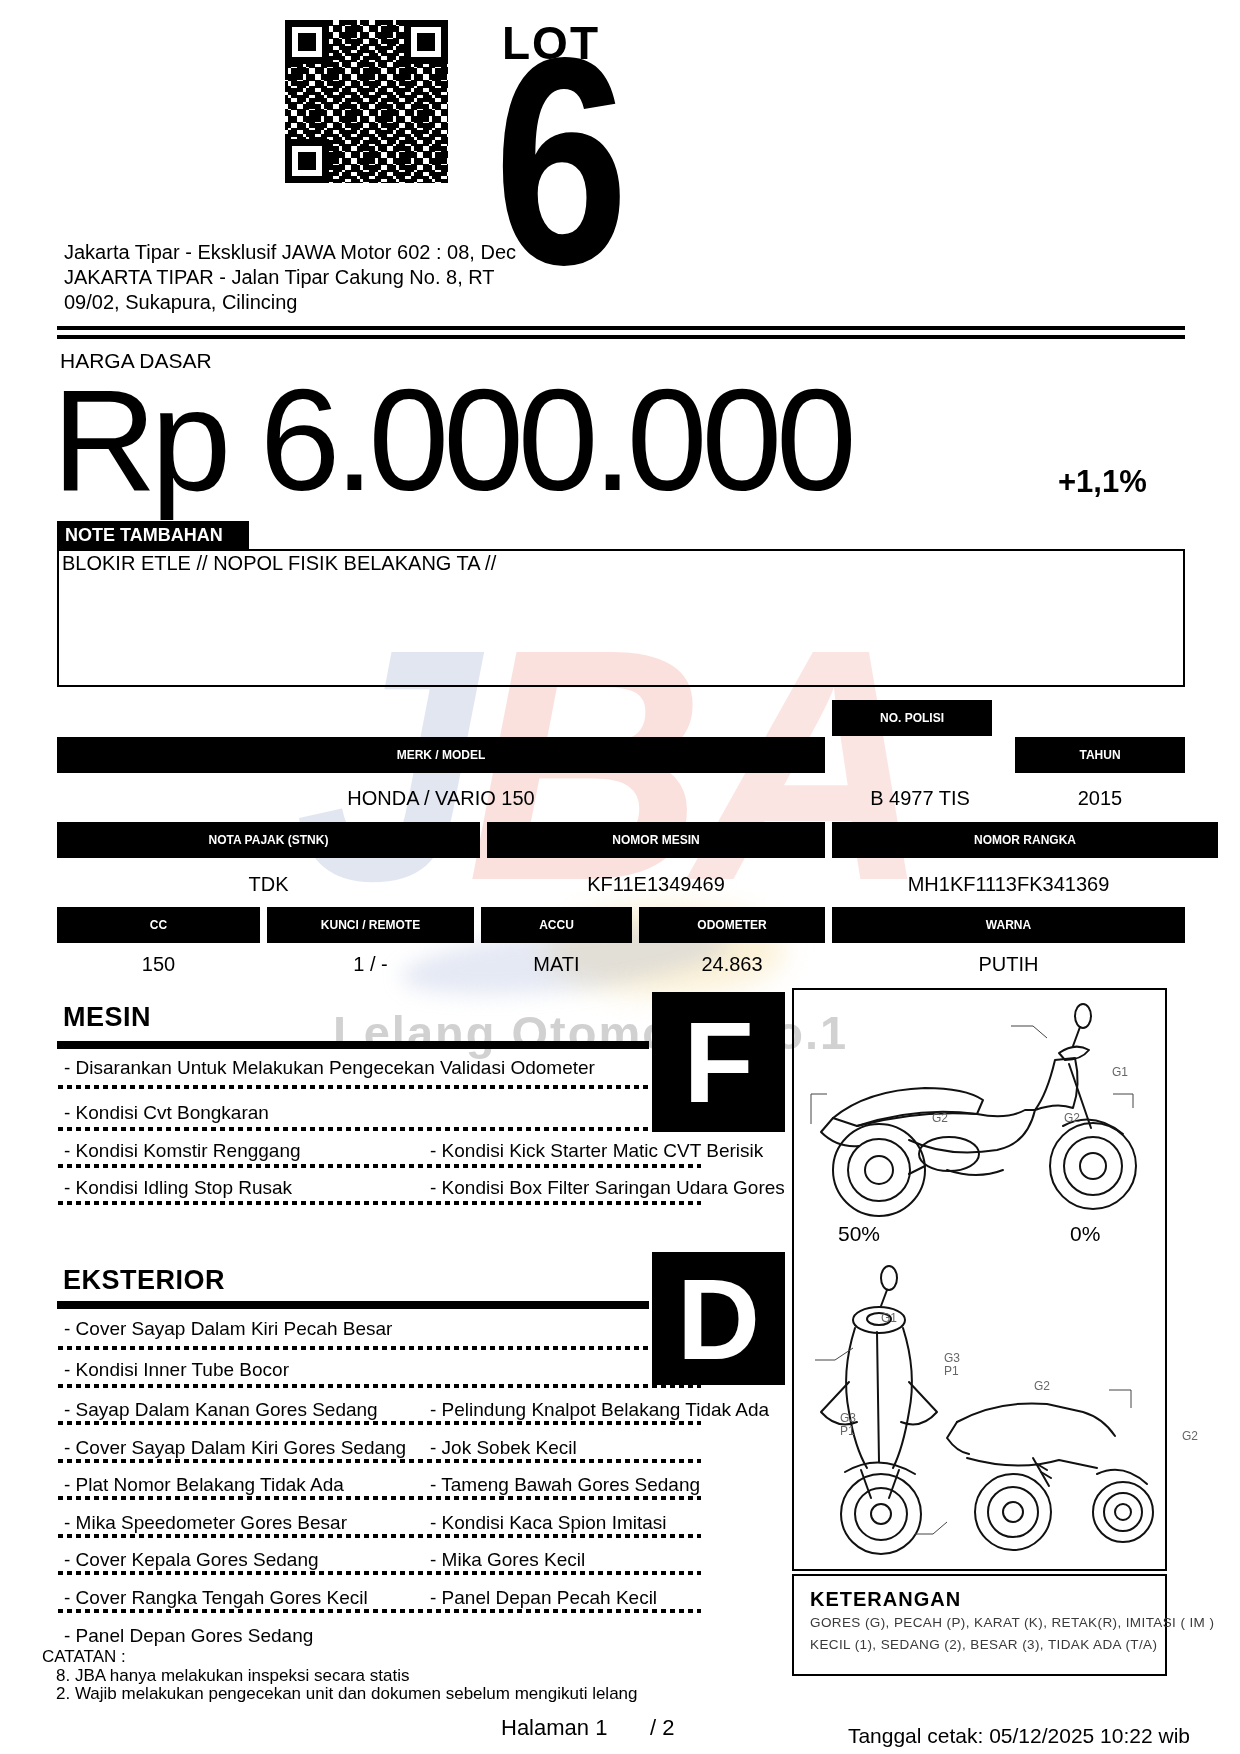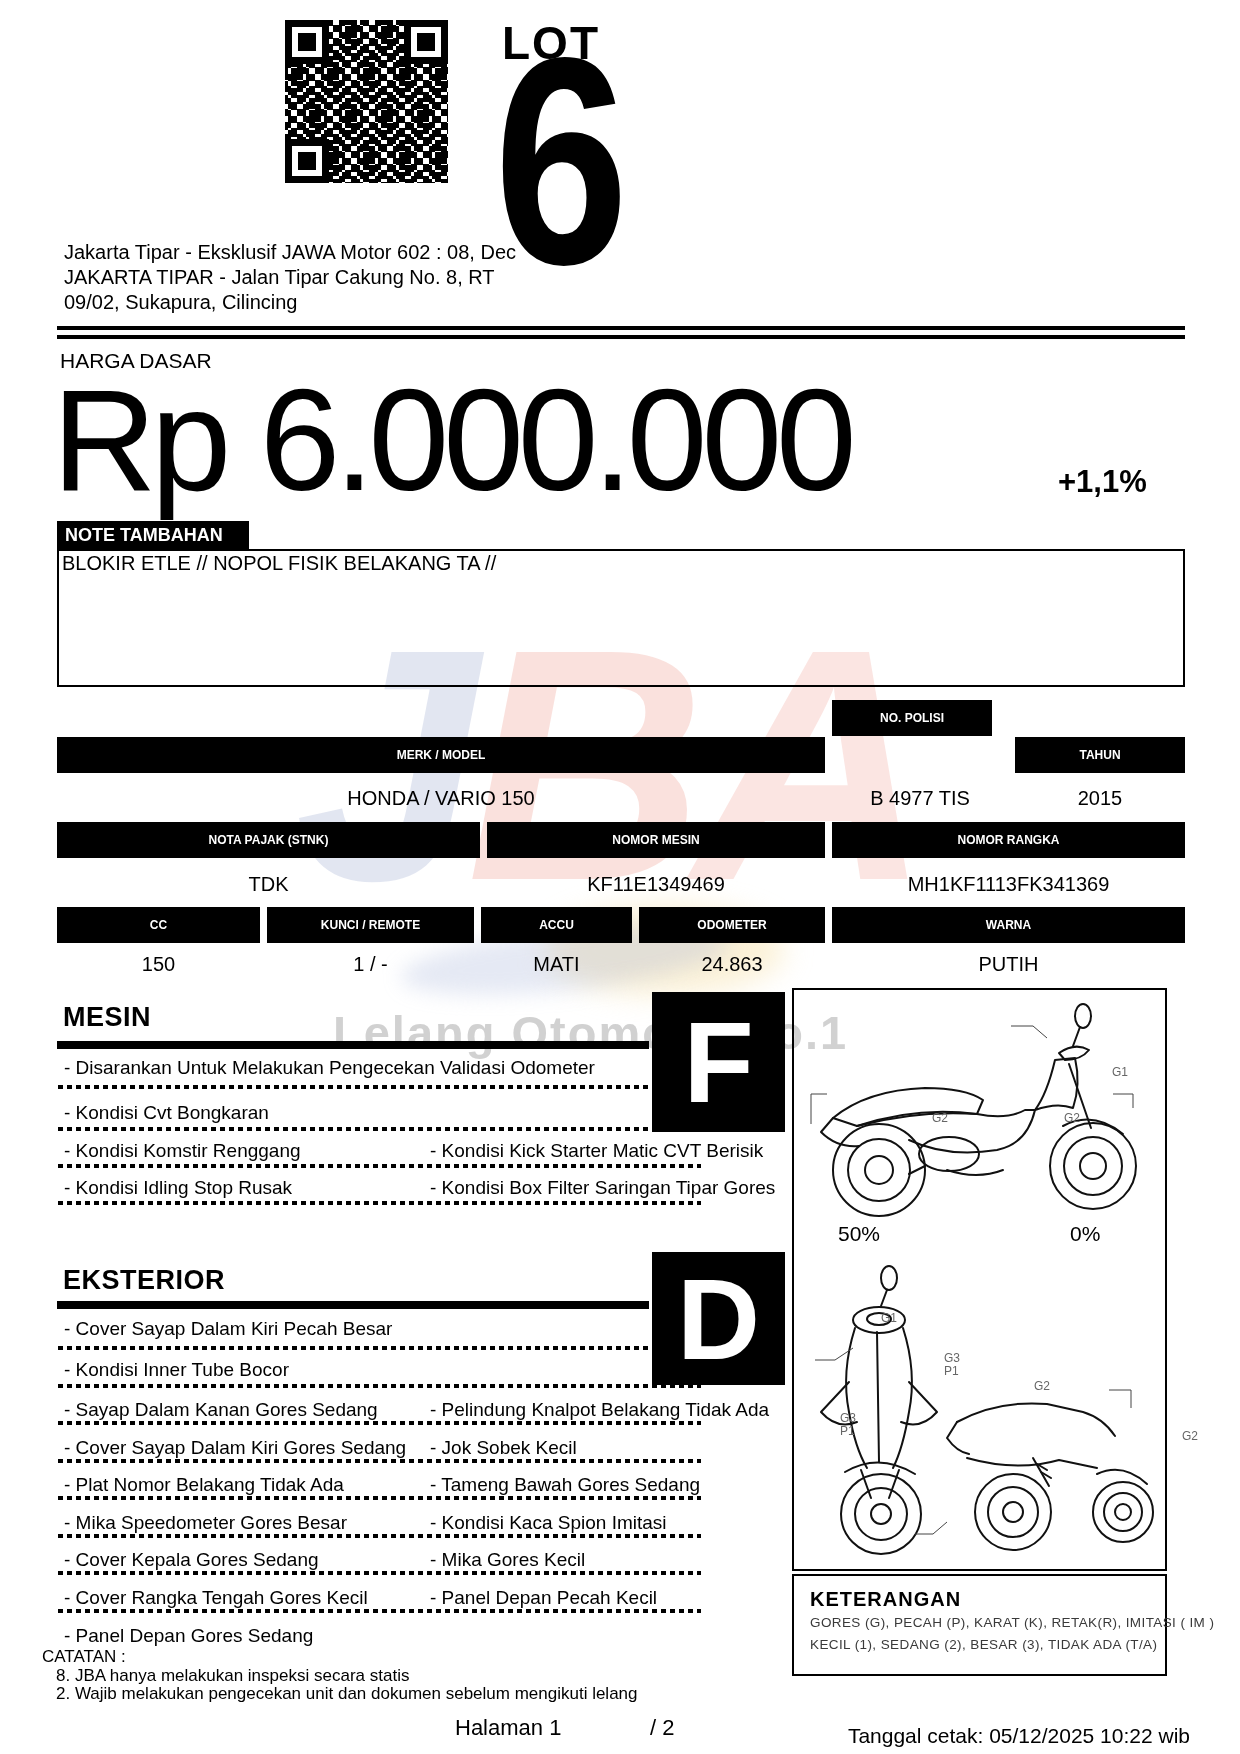--- a/index.html
+++ b/index.html
@@ -95,21 +95,21 @@
 
   <div class="bar" style="left:57px;top:737px;width:768px;">MERK / MODEL</div>
   <div class="bar" style="left:832px;top:700px;width:160px;">NO. POLISI</div>
   <div class="bar" style="left:1015px;top:737px;width:170px;">TAHUN</div>
   <div class="val" style="left:57px;top:786px;width:768px;">HONDA / VARIO 150</div>
   <div class="val" style="left:832px;top:786px;width:176px;">B 4977 TIS</div>
   <div class="val" style="left:1015px;top:786px;width:170px;">2015</div>
 
   <div class="bar" style="left:57px;top:822px;width:423px;">NOTA PAJAK (STNK)</div>
   <div class="bar" style="left:487px;top:822px;width:338px;">NOMOR MESIN</div>
-  <div class="bar" style="left:832px;top:822px;width:353px;">NOMOR RANGKA</div>
+  <div class="bar" style="left:832px;top:822px;width:386px;">NOMOR RANGKA</div>
   <div class="val" style="left:57px;top:872px;width:423px;">TDK</div>
   <div class="val" style="left:487px;top:872px;width:338px;">KF11E1349469</div>
   <div class="val" style="left:832px;top:872px;width:353px;">MH1KF1113FK341369</div>
 
   <div class="bar" style="left:57px;top:907px;width:203px;">CC</div>
   <div class="bar" style="left:267px;top:907px;width:207px;">KUNCI / REMOTE</div>
   <div class="bar" style="left:481px;top:907px;width:151px;">ACCU</div>
   <div class="bar" style="left:639px;top:907px;width:186px;">ODOMETER</div>
   <div class="bar" style="left:832px;top:907px;width:353px;">WARNA</div>
   <div class="val" style="left:57px;top:952px;width:203px;">150</div>
@@ -121,21 +121,21 @@
   <div class="sec-title" style="left:63px;top:1002px;">MESIN</div>
   <div class="sec-rule" style="top:1041px;"></div>
   <div class="li" style="left:64px;top:1057px;">- Disarankan Untuk Melakukan Pengecekan Validasi Odometer</div>
   <div class="dotted" style="top:1085px;width:592px;"></div>
   <div class="li" style="left:64px;top:1102px;">- Kondisi Cvt Bongkaran</div>
   <div class="dotted" style="top:1127px;width:592px;"></div>
   <div class="li" style="left:64px;top:1140px;">- Kondisi Komstir Renggang</div>
   <div class="li" style="left:430px;top:1140px;">- Kondisi Kick Starter Matic CVT Berisik</div>
   <div class="dotted" style="top:1164px;width:643px;"></div>
   <div class="li" style="left:64px;top:1177px;">- Kondisi Idling Stop Rusak</div>
-  <div class="li" style="left:430px;top:1177px;">- Kondisi Box Filter Saringan Tipar Gores</div>
+  <div class="li" style="left:430px;top:1177px;">- Kondisi Box Filter Saringan Udara Gores</div>
   <div class="dotted" style="top:1201px;width:643px;"></div>
   <div class="grade" style="top:992px;height:140px;">F</div>
 
   <div class="sec-title" style="left:63px;top:1265px;">EKSTERIOR</div>
   <div class="sec-rule" style="top:1301px;"></div>
   <div class="li" style="left:64px;top:1318px;">- Cover Sayap Dalam Kiri Pecah Besar</div>
   <div class="dotted" style="top:1346px;width:592px;"></div>
   <div class="li" style="left:64px;top:1359px;">- Kondisi Inner Tube Bocor</div>
   <div class="dotted" style="top:1384px;width:643px;"></div>
   <div class="li" style="left:64px;top:1399px;">- Sayap Dalam Kanan Gores Sedang</div>
@@ -244,17 +244,17 @@
   <div class="glabel" style="left:1146px;top:1430px;">G2</div>
 
   <div class="ketbox"></div>
   <div class="ket-title">KETERANGAN</div>
   <div class="ket-line" style="top:1615px;">GORES (G), PECAH (P), KARAT (K), RETAK(R), IMITASI ( IM )</div>
   <div class="ket-line" style="top:1637px;">KECIL (1), SEDANG (2), BESAR (3), TIDAK ADA (T/A)</div>
 
   <div class="catatan" style="left:42px;top:1648px;">CATATAN :</div>
   <div class="catatan" style="left:56px;top:1667px;">8. JBA hanya melakukan inspeksi secara statis</div>
   <div class="catatan" style="left:56px;top:1685px;">2. Wajib melakukan pengecekan unit dan dokumen sebelum mengikuti lelang</div>
-  <div class="foot" style="left:455px;top:1715px;">Halaman 1</div>
+  <div class="foot" style="left:501px;top:1715px;">Halaman 1</div>
   <div class="foot" style="left:650px;top:1715px;">/ 2</div>
   <div class="foot" style="left:700px;top:1724px;width:490px;text-align:right;font-size:21px;">Tanggal cetak: 05/12/2025 10:22 wib</div>
 
 </div>
 
 </body></html>

